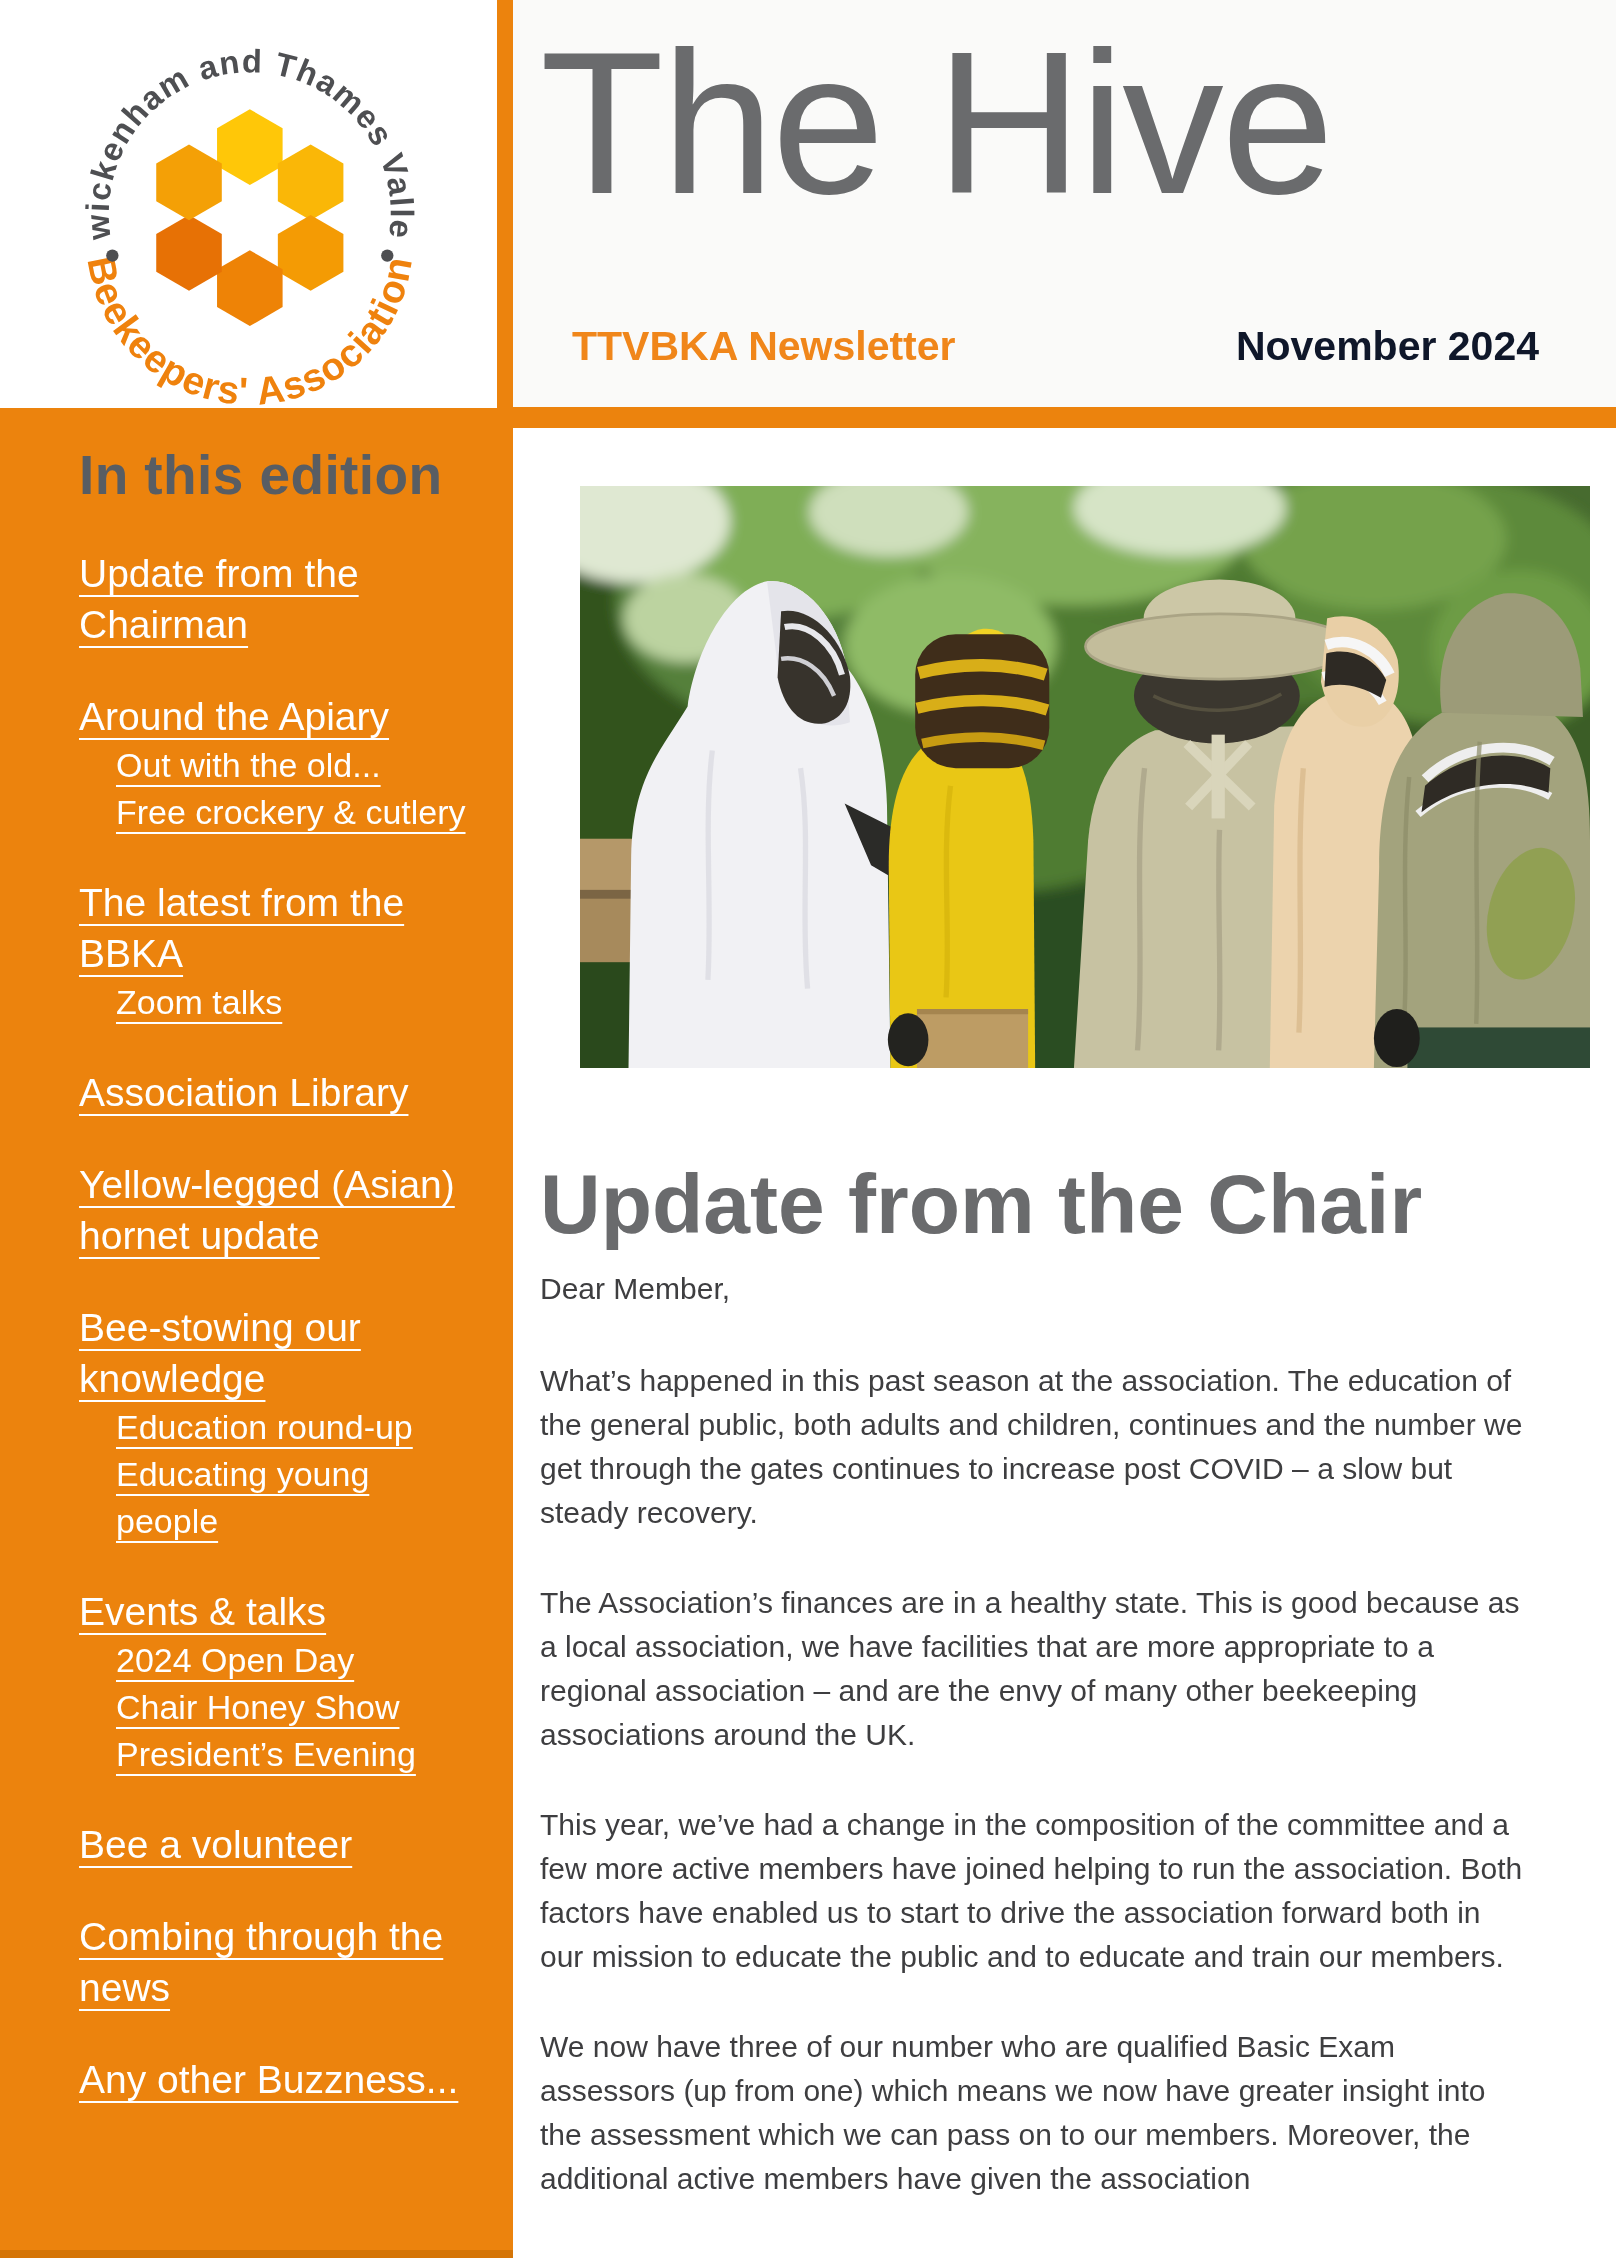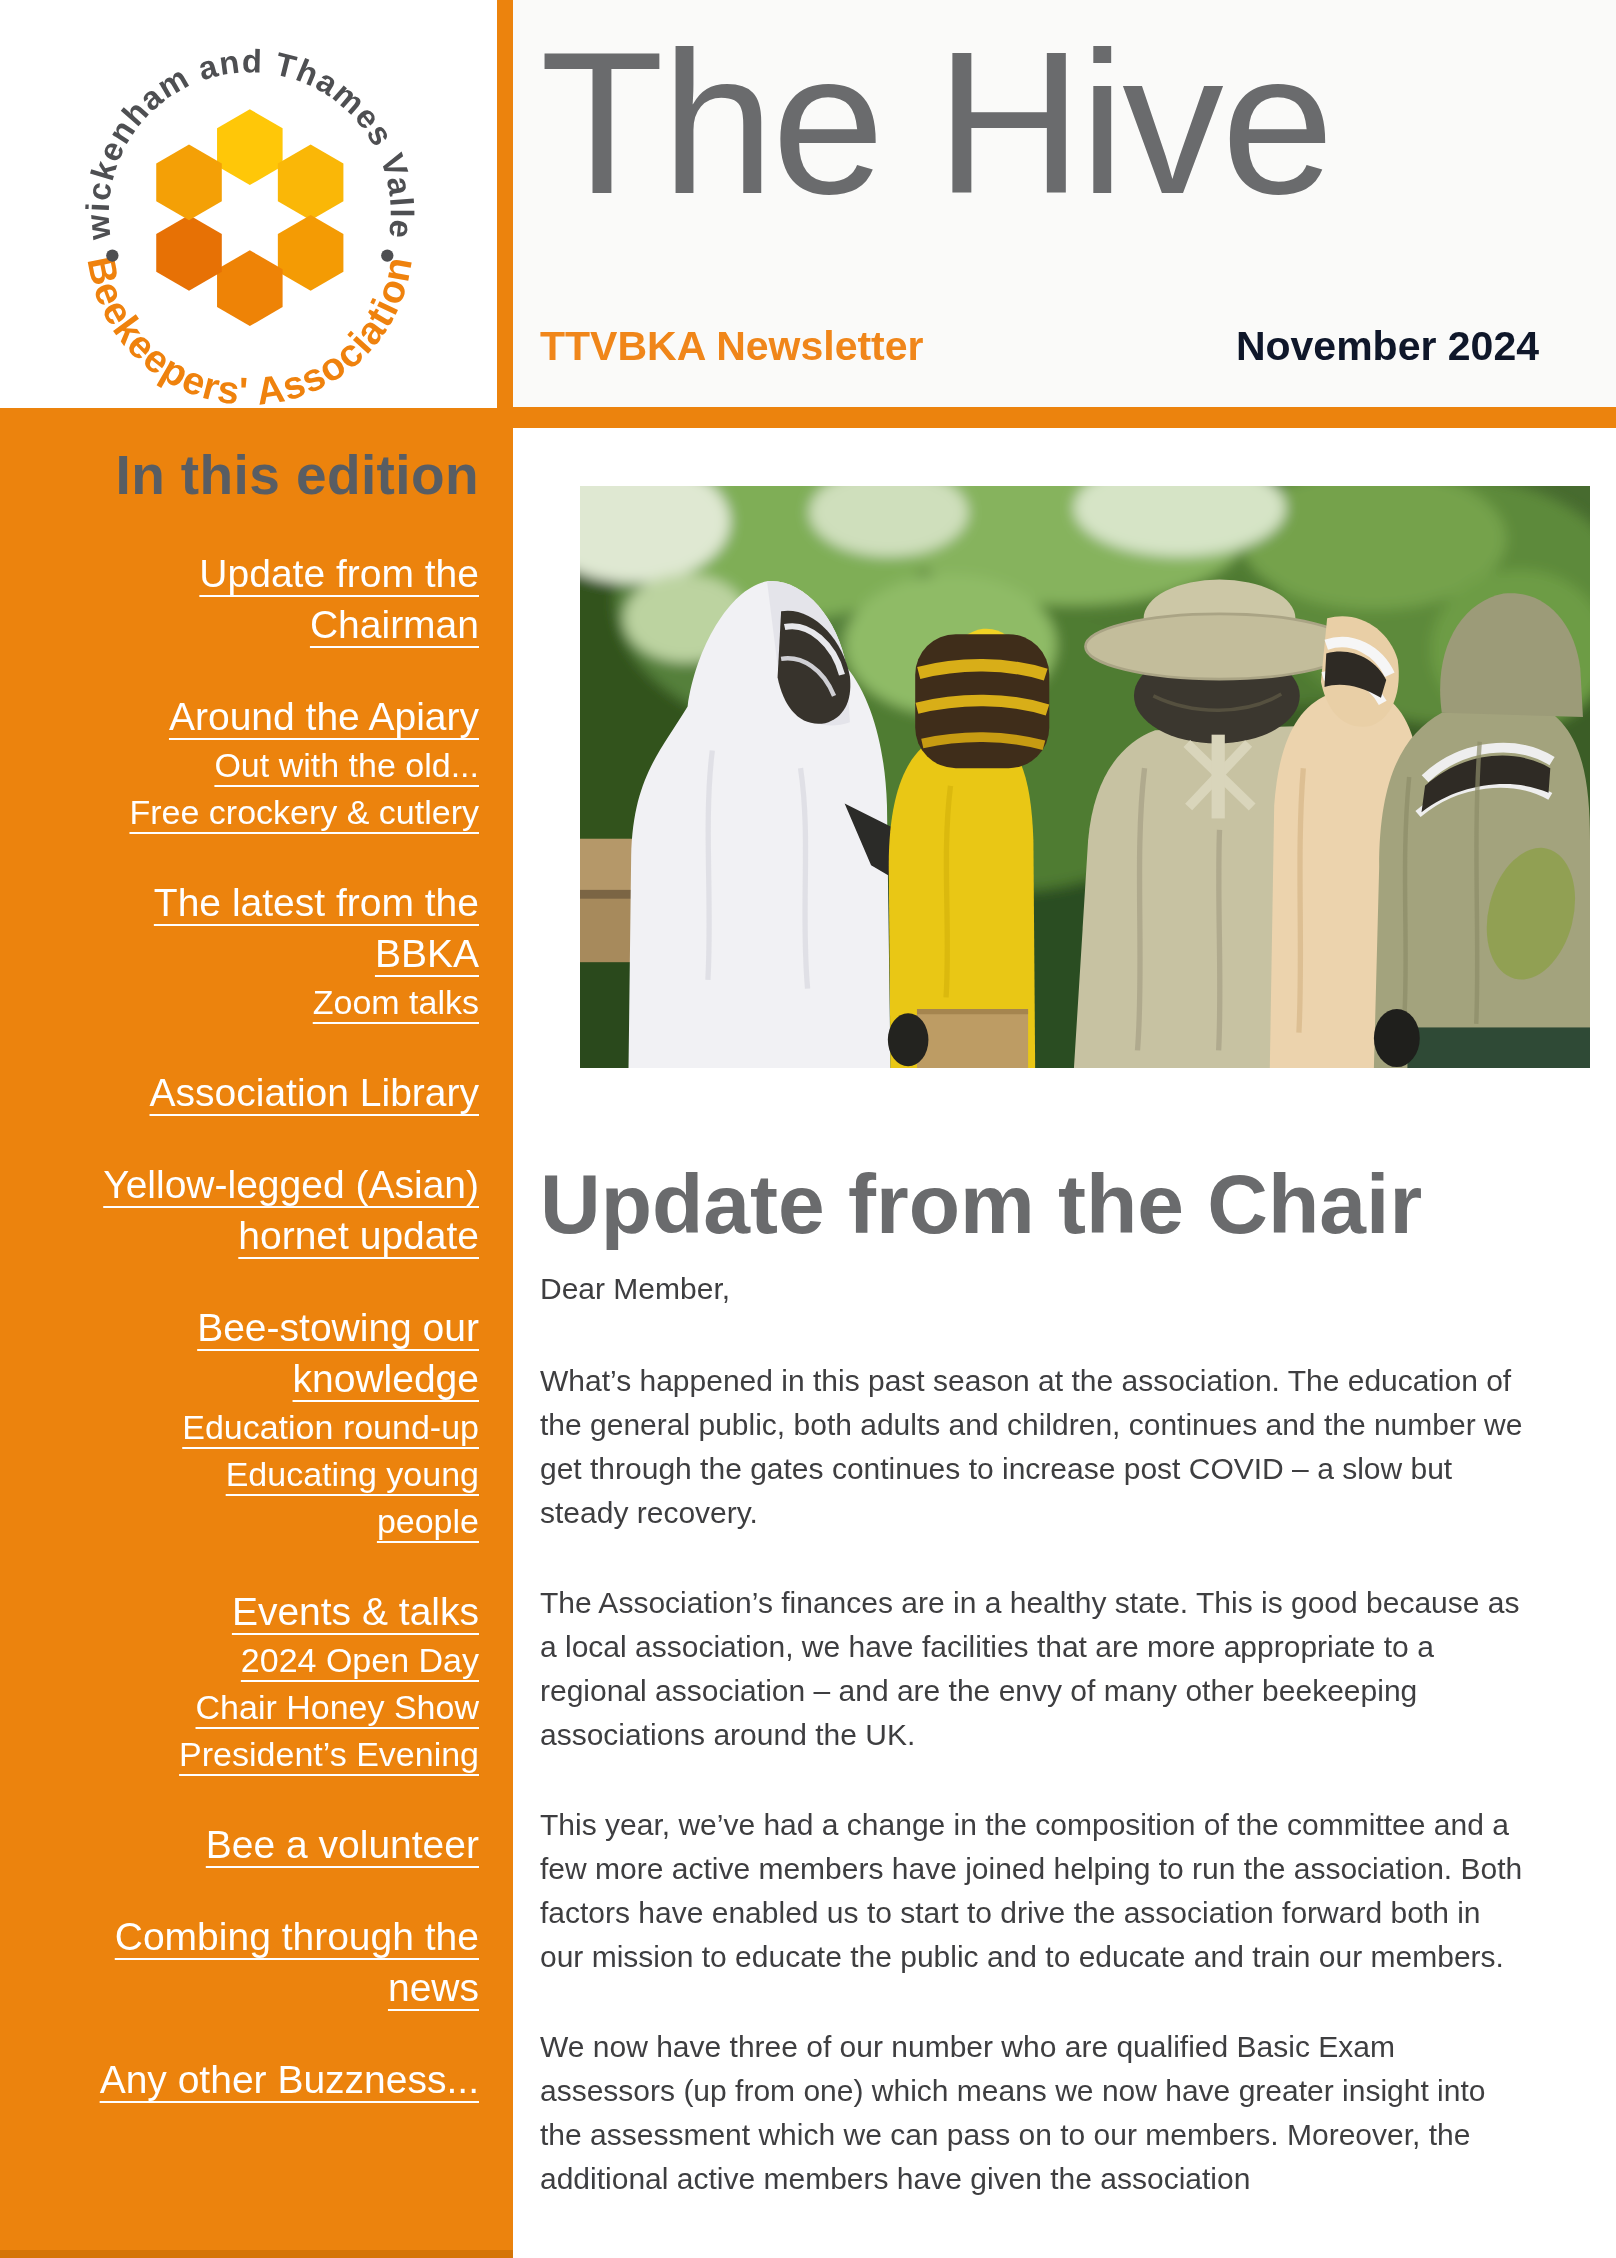--- a/index.html
+++ b/index.html
@@ -14,21 +14,21 @@
   html,body{margin:0;padding:0;background:#e9e9e9;}
   .page{
     position:relative;width:1616px;height:2258px;margin:0 auto;
     background:#fff;overflow:hidden;
     font-family:"Liberation Sans",sans-serif;
   }
   
   .sidebar{position:absolute;left:0;top:0;width:513px;height:100%;background:var(--accent-orange);}
   .logo-box{position:absolute;left:0;top:0;width:497px;height:408px;background:#ffffff;}
   .logo-box svg{width:100%;height:100%;display:block;}
-  .sidebar-content{position:absolute;left:0;top:408px;right:0;bottom:0;padding:35px 34px 0 79px;text-align:right;}
+  .sidebar-content{position:absolute;left:0;top:408px;right:0;bottom:0;padding:35px 34px 0 79px;}
   .toc-heading{
     font-size:55px;font-weight:700;color:var(--sidebar-heading-gray);
     margin:0 0 41px 0;letter-spacing:0.4px;
   }
   .toc-group{margin-bottom:41px;}
   .toc-link{display:block;color:var(--link-white);
     text-decoration:underline;text-decoration-thickness:2.2px;text-underline-offset:8px;
     cursor:pointer;}
   .toc-link.lvl1{font-size:39px;line-height:51px;}
   .toc-link.lvl2{font-size:34px;line-height:47px;margin-left:37px;}
@@ -37,21 +37,21 @@
   .main{position:absolute;left:513px;top:0;right:0;height:100%;background:#fff;}
   .masthead{
     height:407px;background:#fafaf9;
     display:flex;flex-direction:column;justify-content:space-between;
     padding:19.4px 77px 37px 27px;
   }
   .masthead-title{
     font-size:203px;line-height:1.02;font-weight:400;color:var(--title-gray);
     margin:0;letter-spacing:-2.6px;white-space:nowrap;
   }
-  .masthead-row{display:flex;justify-content:space-between;align-items:baseline;}
+  .masthead-row{display:flex;justify-content:space-between;align-items:baseline;margin-left:32px;}
   .newsletter-label{font-size:41px;font-weight:700;color:var(--newsletter-orange);}
   .issue-date{font-size:41px;font-weight:700;color:#0f172a;}
   .accent-bar{height:21px;background:var(--accent-orange);}
   .article{padding:44px 77px 0 27px;}
   .photo-frame{width:1010px;height:582px;}
   .photo-frame svg{width:100%;height:100%;display:block;}
   .article-heading{font-size:84px;font-weight:700;color:var(--title-gray);margin:88px 0 19.4px 0;}
   .salutation{font-size:30px;color:var(--body-text);margin:0 0 53px 0;}
   .para{font-size:30px;line-height:44px;color:var(--body-text);width:988px;margin:0 0 46px 0;}
 </style>

